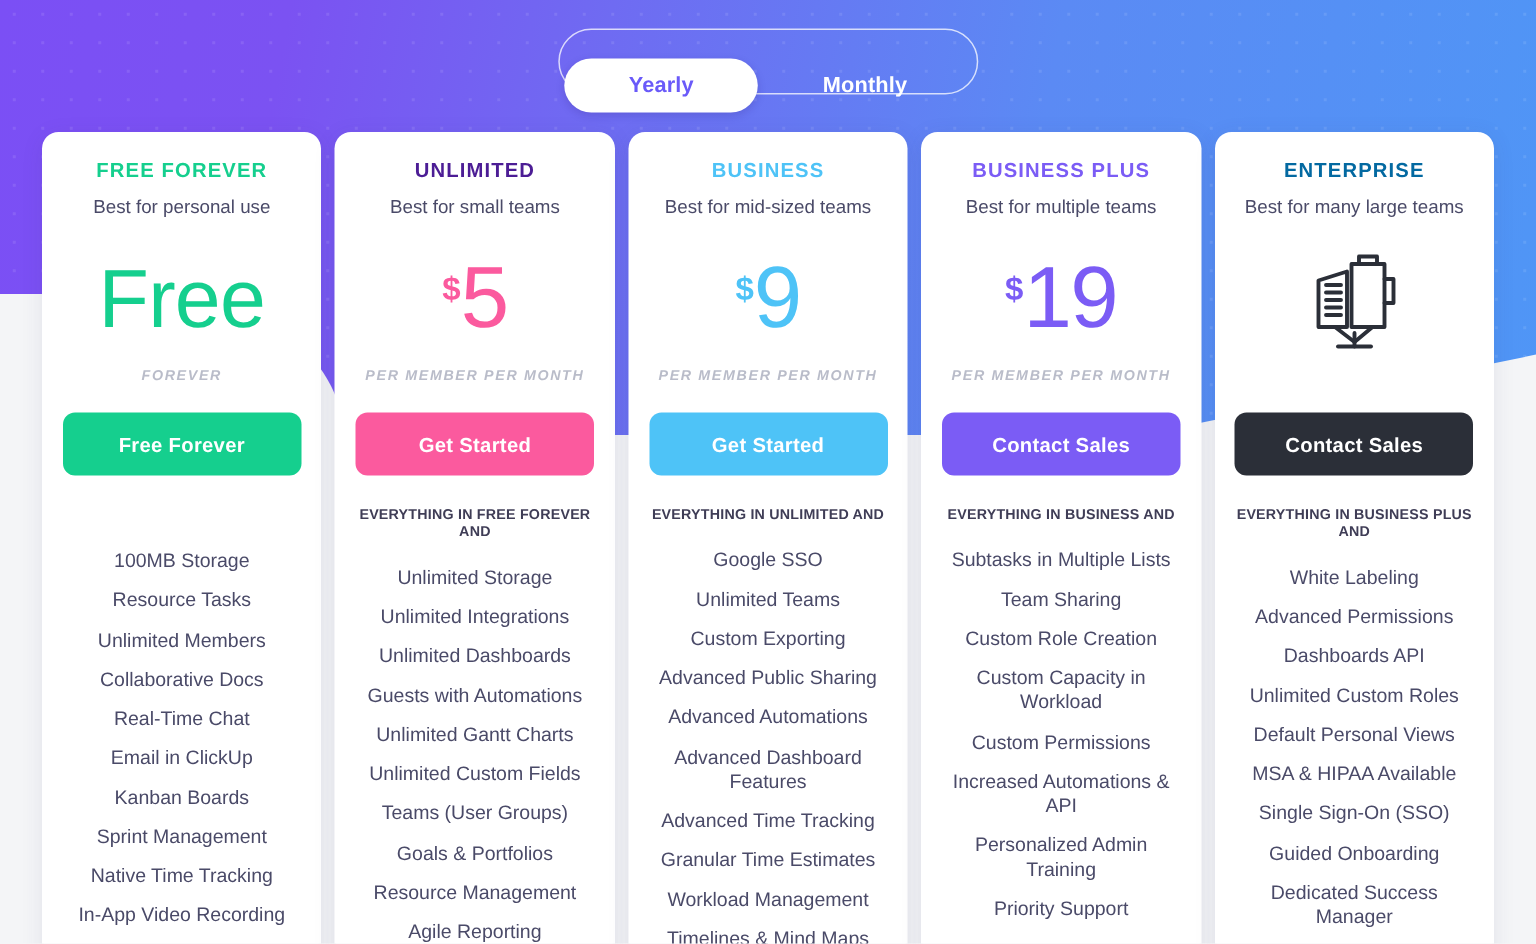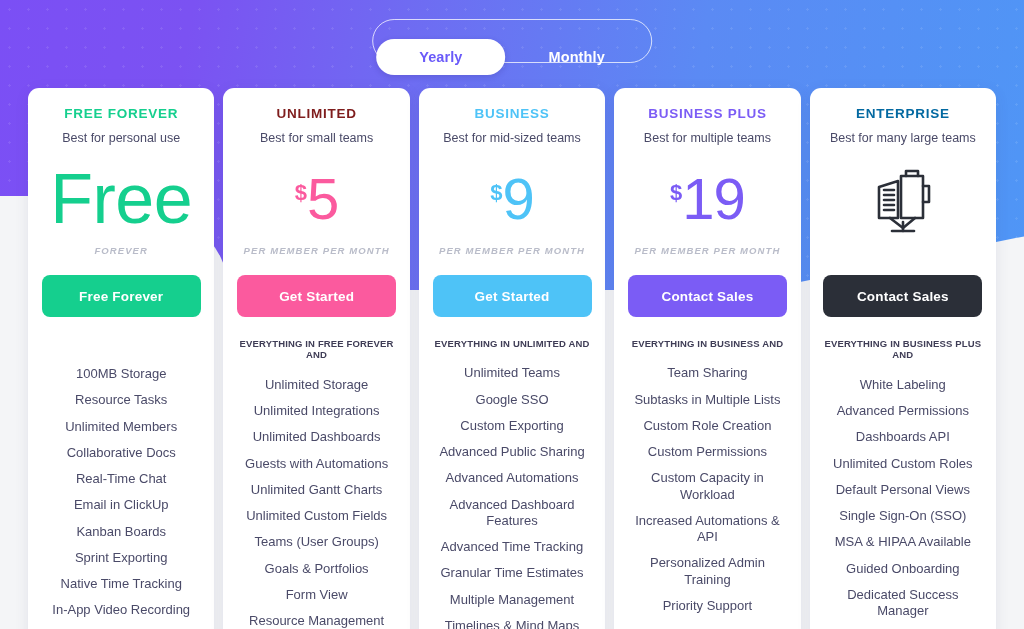--- a/index.html
+++ b/index.html
@@ -153,21 +153,21 @@
     font-size: 22px;
     font-weight: 700;
     margin-top: 12px;
   }
   .price-amount {
     font-size: 58px;
     font-weight: 400;
     letter-spacing: -1px;
   }
   .price-free {
-    font-size: 70px;
+    font-size: 55px;
     font-weight: 400;
     letter-spacing: -.5px;
   }
   .price-note {
     font-size: 9.5px;
     font-weight: 700;
     letter-spacing: 1.1px;
     color: #b9bcc9;
     text-transform: uppercase;
     text-align: center;
@@ -254,51 +254,50 @@
     <button class="cta" style="background:#15cf8e">Free Forever</button>
     <div class="features-head" style="height:12px"></div>
     <ul class="features">
       <li>100MB Storage</li>
       <li>Resource Tasks</li>
       <li>Unlimited Members</li>
       <li>Collaborative Docs</li>
       <li>Real-Time Chat</li>
       <li>Email in ClickUp</li>
       <li>Kanban Boards</li>
-      <li>Sprint Exporting</li>
+      <li>Sprint Management</li>
       <li>Native Time Tracking</li>
       <li>In-App Video Recording</li>
 
     </ul>
     <div class="spacer"></div>
 
   </div>
 
   <div class="card">
-    <div class="plan-name" style="color:#7f1d1d">UNLIMITED</div>
+    <div class="plan-name" style="color:#4c1d95">UNLIMITED</div>
     <div class="plan-tagline">Best for small teams</div>
     <div class="price-area">
       <div class="price" style="color:#fb5a9e">
         <span class="price-currency">$</span>
         <span class="price-amount">5</span>
       </div>
     </div>
     <div class="price-note">PER MEMBER PER MONTH</div>
     <button class="cta" style="background:#fb5a9e">Get Started</button>
     <div class="features-head">EVERYTHING IN FREE FOREVER AND</div>
     <ul class="features">
       <li>Unlimited Storage</li>
       <li>Unlimited Integrations</li>
       <li>Unlimited Dashboards</li>
       <li>Guests with Automations</li>
       <li>Unlimited Gantt Charts</li>
       <li>Unlimited Custom Fields</li>
       <li>Teams (User Groups)</li>
       <li>Goals &amp; Portfolios</li>
-      <li>Form View</li>
       <li>Resource Management</li>
       <li>Agile Reporting</li>
     </ul>
 
     <div class="spacer"></div>
 
   </div>
 
   <div class="card">
     <div class="plan-name" style="color:#4ec3f7">BUSINESS</div>
@@ -306,54 +305,54 @@
     <div class="price-area">
       <div class="price" style="color:#4ec3f7">
         <span class="price-currency">$</span>
         <span class="price-amount">9</span>
       </div>
     </div>
     <div class="price-note">PER MEMBER PER MONTH</div>
     <button class="cta" style="background:#4ec3f7">Get Started</button>
     <div class="features-head">EVERYTHING IN UNLIMITED AND</div>
     <ul class="features">
+      <li>Google SSO</li>
       <li>Unlimited Teams</li>
-      <li>Google SSO</li>
       <li>Custom Exporting</li>
       <li>Advanced Public Sharing</li>
       <li>Advanced Automations</li>
       <li>Advanced Dashboard Features</li>
       <li>Advanced Time Tracking</li>
       <li>Granular Time Estimates</li>
-      <li>Multiple Management</li>
+      <li>Workload Management</li>
       <li>Timelines &amp; Mind Maps</li>
       <li>Goal Folders</li>
     </ul>
     <div class="spacer"></div>
 
   </div>
 
   <div class="card">
     <div class="plan-name" style="color:#7b5cf5">BUSINESS PLUS</div>
     <div class="plan-tagline">Best for multiple teams</div>
     <div class="price-area">
       <div class="price" style="color:#7b5cf5">
         <span class="price-currency">$</span>
         <span class="price-amount">19</span>
       </div>
     </div>
     <div class="price-note">PER MEMBER PER MONTH</div>
     <button class="cta" style="background:#7b5cf5">Contact Sales</button>
     <div class="features-head">EVERYTHING IN BUSINESS AND</div>
     <ul class="features">
+      <li>Subtasks in Multiple Lists</li>
       <li>Team Sharing</li>
-      <li>Subtasks in Multiple Lists</li>
       <li>Custom Role Creation</li>
+      <li>Custom Capacity in Workload</li>
       <li>Custom Permissions</li>
-      <li>Custom Capacity in Workload</li>
       <li>Increased Automations &amp; API</li>
       <li>Personalized Admin Training</li>
       <li>Priority Support</li>
     </ul>
     <div class="spacer"></div>
 
   </div>
 
   <div class="card">
     <div class="plan-name" style="color:#0369a1">ENTERPRISE</div>
@@ -372,22 +371,22 @@
     </div>
     <div class="price-note"></div>
     <button class="cta" style="background:#2b2f38">Contact Sales</button>
     <div class="features-head">EVERYTHING IN BUSINESS PLUS AND</div>
     <ul class="features">
       <li>White Labeling</li>
       <li>Advanced Permissions</li>
       <li>Dashboards API</li>
       <li>Unlimited Custom Roles</li>
       <li>Default Personal Views</li>
+      <li>MSA &amp; HIPAA Available</li>
       <li>Single Sign-On (SSO)</li>
-      <li>MSA &amp; HIPAA Available</li>
       <li>Guided Onboarding</li>
       <li>Dedicated Success Manager</li>
       <li>Access to Managed Services</li>
     </ul>
     <div class="spacer"></div>
 
   </div>
 
 </div>
 

